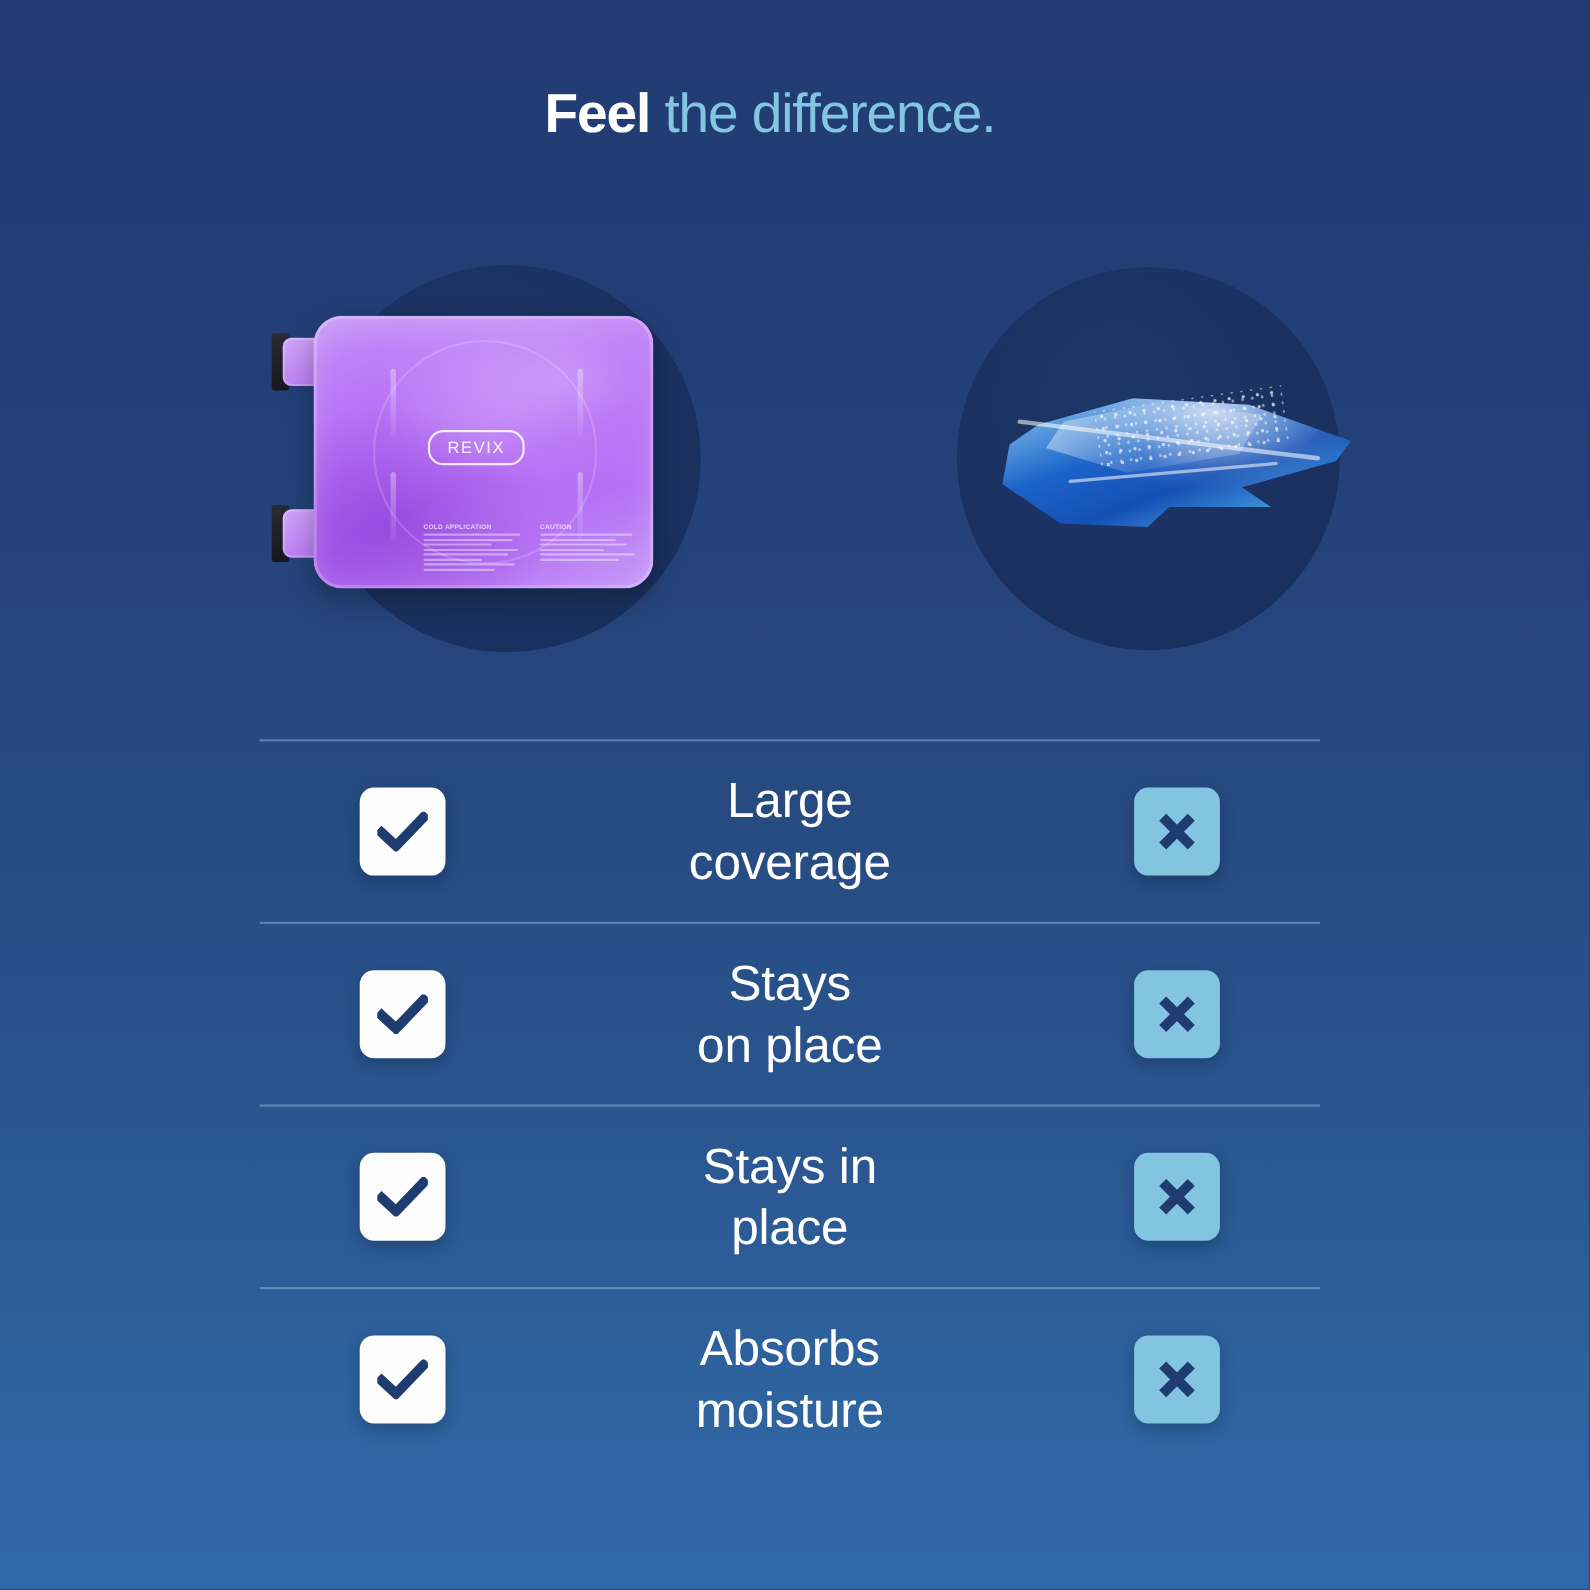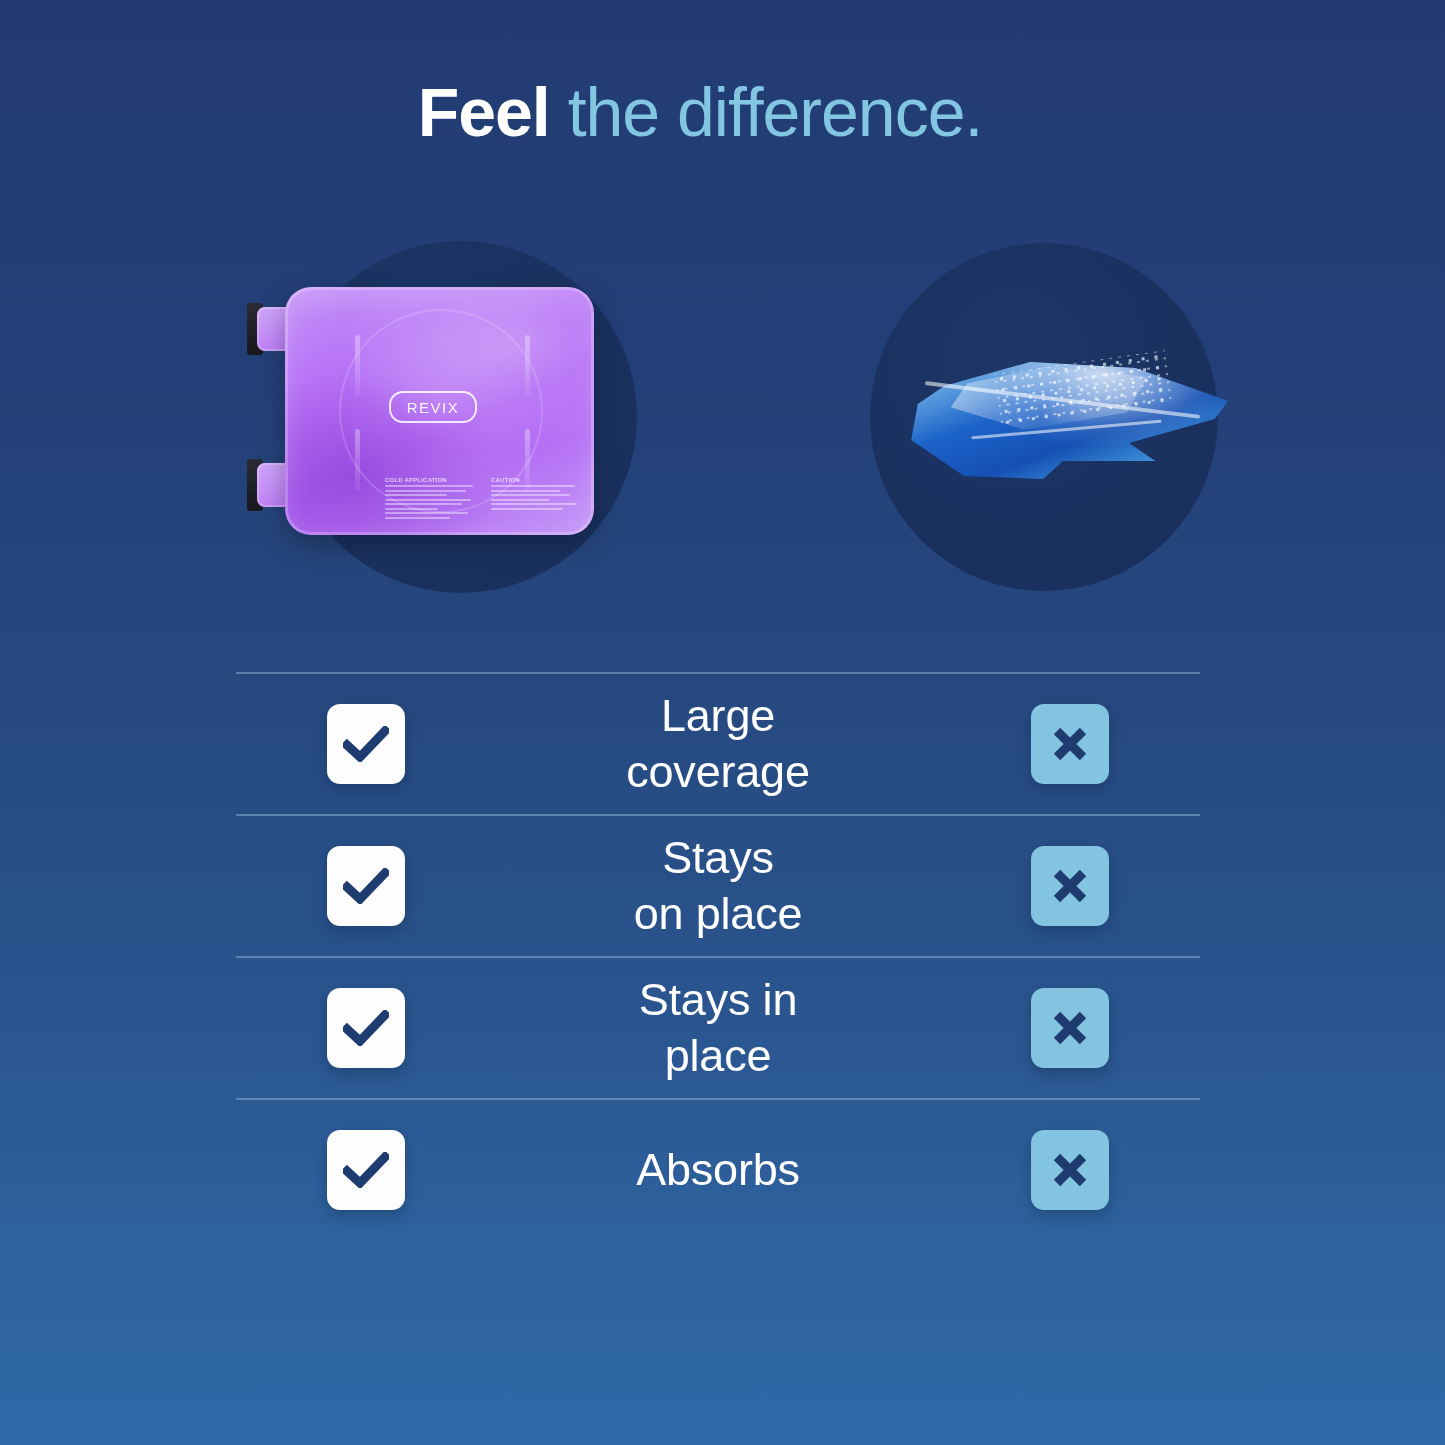--- a/index.html
+++ b/index.html
@@ -22,21 +22,21 @@
         #3069a9 100%);
   }
 
   
   .headline {
     position: absolute;
     left: 0;
     top: 78px;
     width: 1400px;
     text-align: center;
-    font-size: 68px;
+    font-size: 50px;
     line-height: 1;
     letter-spacing: -1px;
     white-space: nowrap;
   }
   .headline .strong {
     color: #ffffff;
     font-weight: 700;
   }
   .headline .soft {
     color: #82c6e2;
@@ -243,21 +243,21 @@
     top: 672px;
     width: 964px;
   }
   .divider {
     height: 2px;
     background: rgba(173,201,228,0.42);
   }
   .row {
     display: flex;
     align-items: center;
-    height: 140px;
+    height: 164px;
     gap: 32px;
   }
   .col-check { width: 260px; display: flex; justify-content: center; }
   .col-label { flex: 1; text-align: center; }
   .col-cross { width: 260px; display: flex; justify-content: center; }
 
   .box {
     width: 78px;
     height: 80px;
     border-radius: 13px;
@@ -425,20 +425,21 @@
       <div class="col-check">
         <div class="box box-yes">
           <svg width="46" height="36" viewBox="0 0 46 36" aria-hidden="true">
             <path d="M4 19 L17 31 L42 5" fill="none" stroke="#1f3c70" stroke-width="9" stroke-linecap="square" stroke-linejoin="miter"></path>
           </svg>
         </div>
       </div>
       <div class="col-label">
         <div class="label">
           <span>Absorbs</span>
+          <span class="l2">moisture</span>
         </div>
       </div>
       <div class="col-cross">
         <div class="box box-no">
           <svg width="38" height="38" viewBox="0 0 38 38" aria-hidden="true">
             <path d="M6 6 L32 32 M32 6 L6 32" fill="none" stroke="#1f3c70" stroke-width="9" stroke-linecap="butt"></path>
           </svg>
         </div>
       </div>
     </div>

